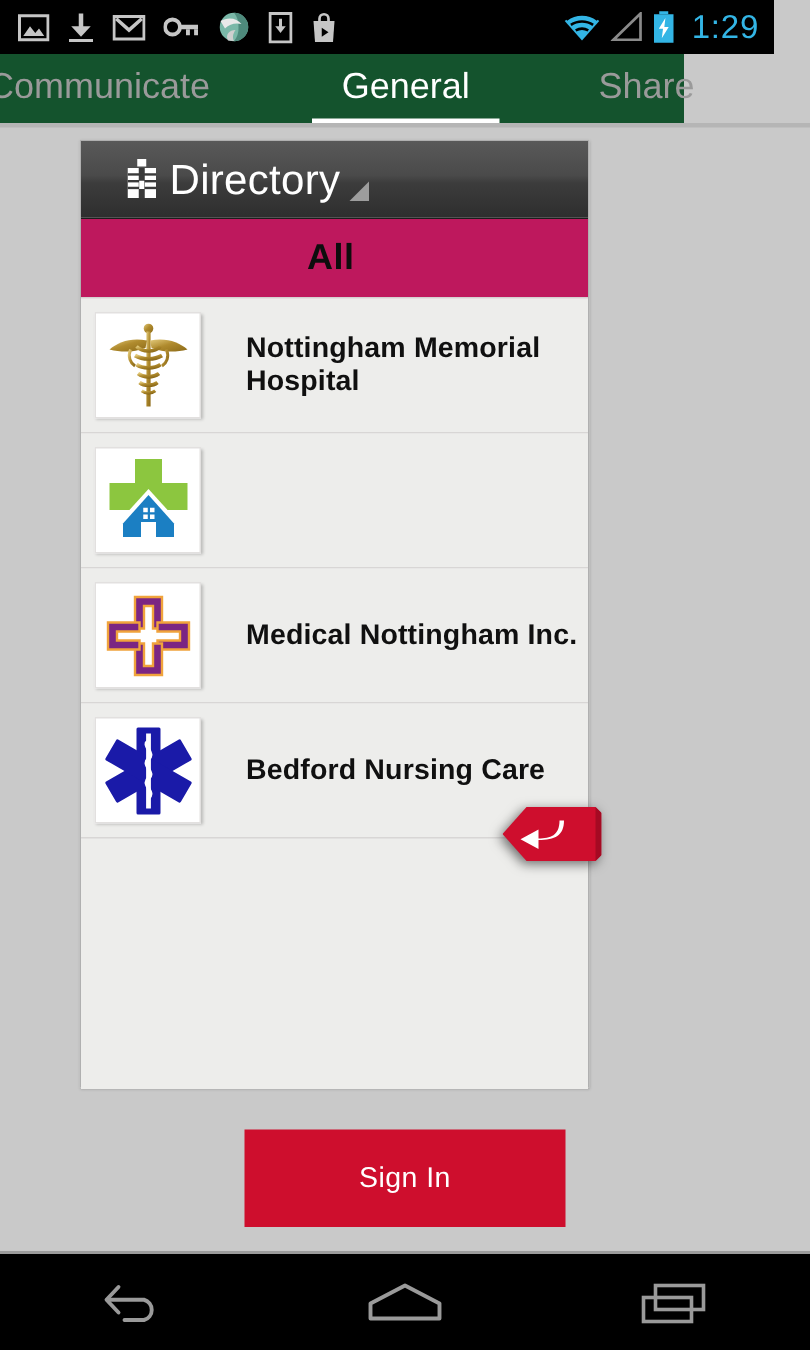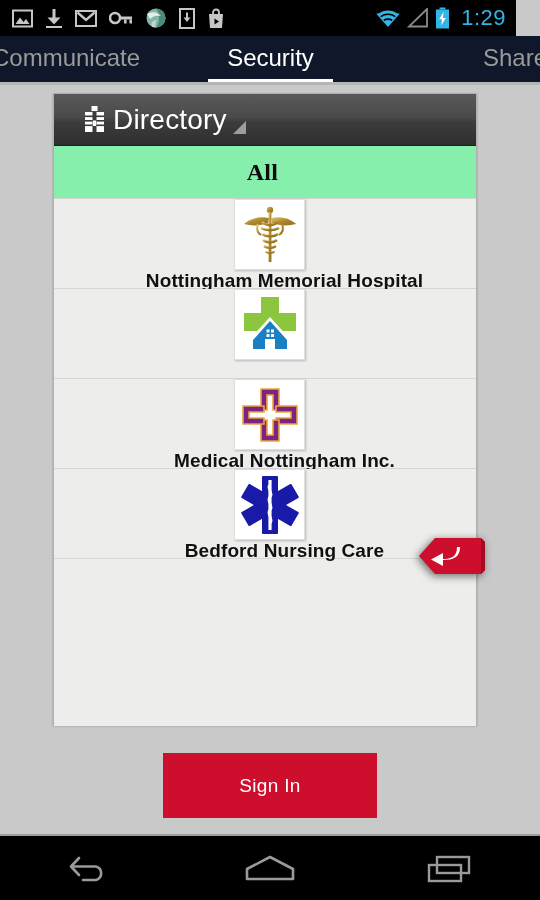--- a/index.html
+++ b/index.html
@@ -51,23 +51,23 @@
     line-height: 22px;
     letter-spacing: 0.5px;
     margin-left: 5px;
     font-family: "Liberation Sans", sans-serif;
   }
 
   
   #tab-bar {
     position: absolute;
     left: 0; top: 36px;
-    width: 540px;
+    width: 456px;
     height: 46px;
-    background: #0f172a;
+    background: #14532d;
   }
   .tab {
     position: absolute;
     top: 0;
     height: 46px;
     line-height: 44px;
     font-size: 24px;
     color: #9a9a9a;
     white-space: nowrap;
   }
@@ -89,21 +89,21 @@
     width: 540px;
     height: 3px;
     background: #b5b5b5;
   }
 
   
   #directory-panel {
     position: absolute;
     left: 53px;
     top: 93px;
-    width: 424px;
+    width: 340px;
     height: 632px;
     background: #ededeb;
     border: 1px solid #b0b0b0;
     box-sizing: border-box;
     box-shadow: 0 1px 2px rgba(0,0,0,0.25);
   }
   #directory-header {
     position: relative;
     height: 52px;
     background: linear-gradient(to bottom, #595959 0%, #4a4a4a 45%, #3c3c3c 55%, #2e2e2e 100%);
@@ -123,26 +123,25 @@
   #directory-caret {
     width: 0; height: 0;
     border-left: 13px solid transparent;
     border-bottom: 13px solid #9d9d9d;
     margin-left: 6px;
     margin-top: 16px;
   }
 
   #filter-bar {
     height: 52px;
-    background: #86efac;
+    background: #be185d;
     border-bottom: 1px solid #d4d2d1;
     display: flex;
     align-items: center;
     justify-content: center;
-    font-family: Liberation Serif, serif;
   }
   #filter-label {
     color: #0d0d0d;
     font-size: 24px;
     font-weight: bold;
     letter-spacing: 0.3px;
     margin-left: -5px;
   }
 
   #directory-list {
@@ -152,21 +151,20 @@
   }
   .list-row {
     position: relative;
     height: 90px;
     display: flex;
     align-items: center;
     border-bottom: 1px solid #d8d6d5;
     background: #ededeb;
     padding-left: 9px;
     box-sizing: border-box;
-    flex-direction: column;
   }
   .row-thumb {
     width: 71px;
     height: 71px;
     background: #ffffff;
     border: 1px solid #e2e0df;
     box-sizing: border-box;
     box-shadow: 1px 1px 2px rgba(0,0,0,0.22);
     flex: 0 0 auto;
     display: flex;
@@ -308,21 +306,21 @@
 
       <div id="status-time">1:29</div>
     </div>
   </div>
 
   <div id="tab-bar">
     <div class="tab" id="tab-communicate">
       <span>Communicate</span>
     </div>
     <div class="tab active" id="tab-security">
-      <span>Security</span>
+      <span>General</span>
       <div class="tab-underline"></div>
     </div>
     <div class="tab" id="tab-share">
       <span>Share</span>
     </div>
   </div>
   <div id="tab-divider"></div>
 
   <div id="directory-panel">
 

